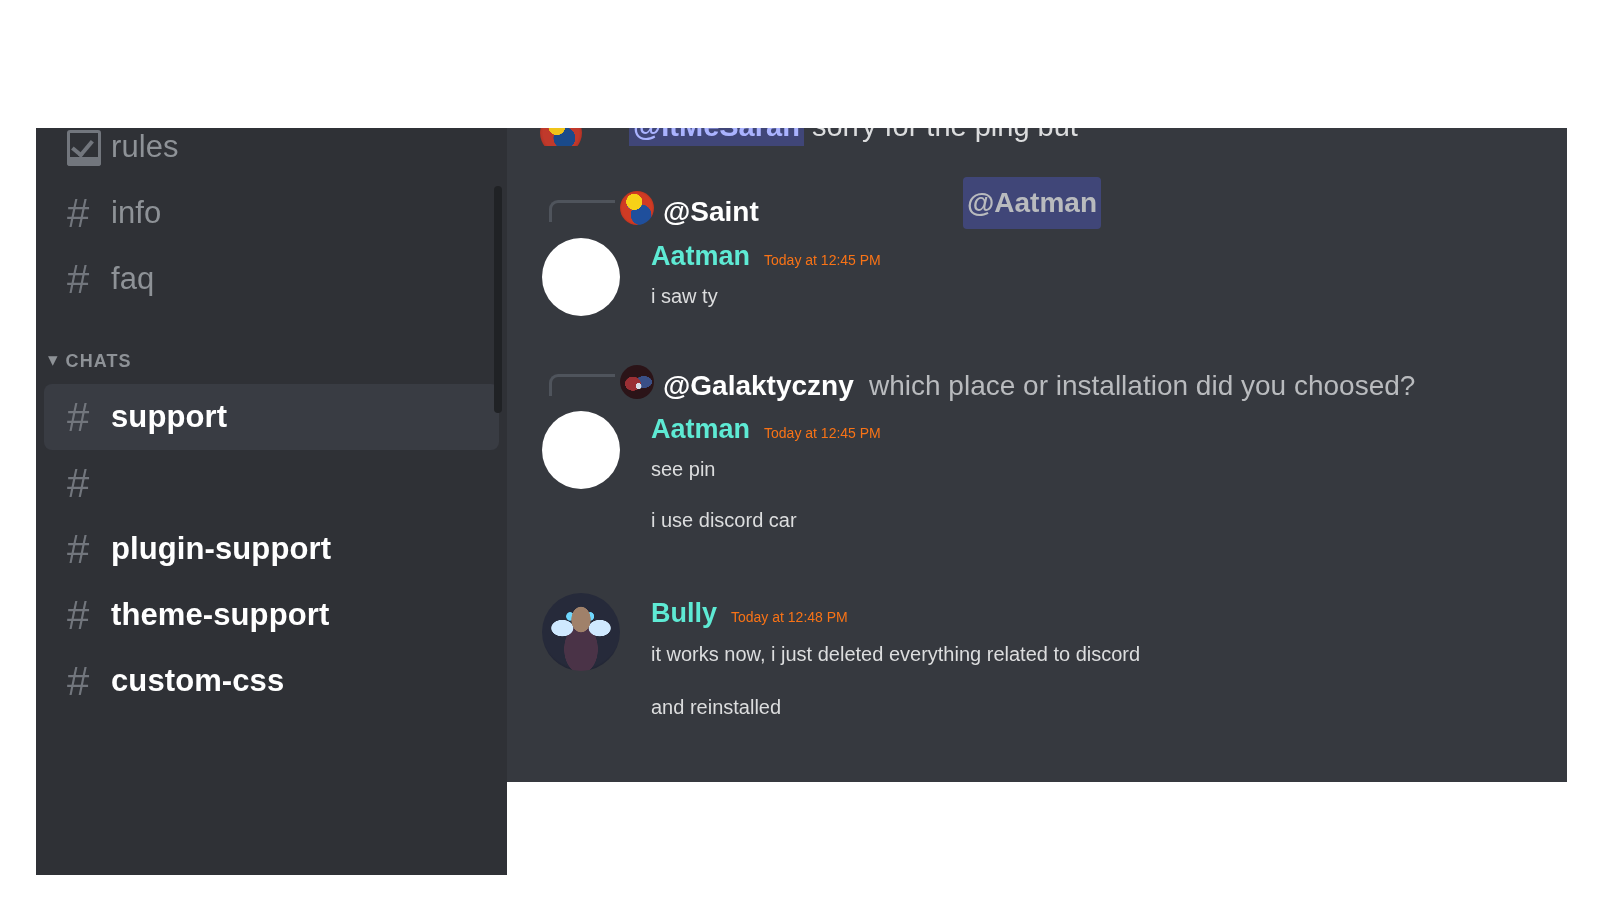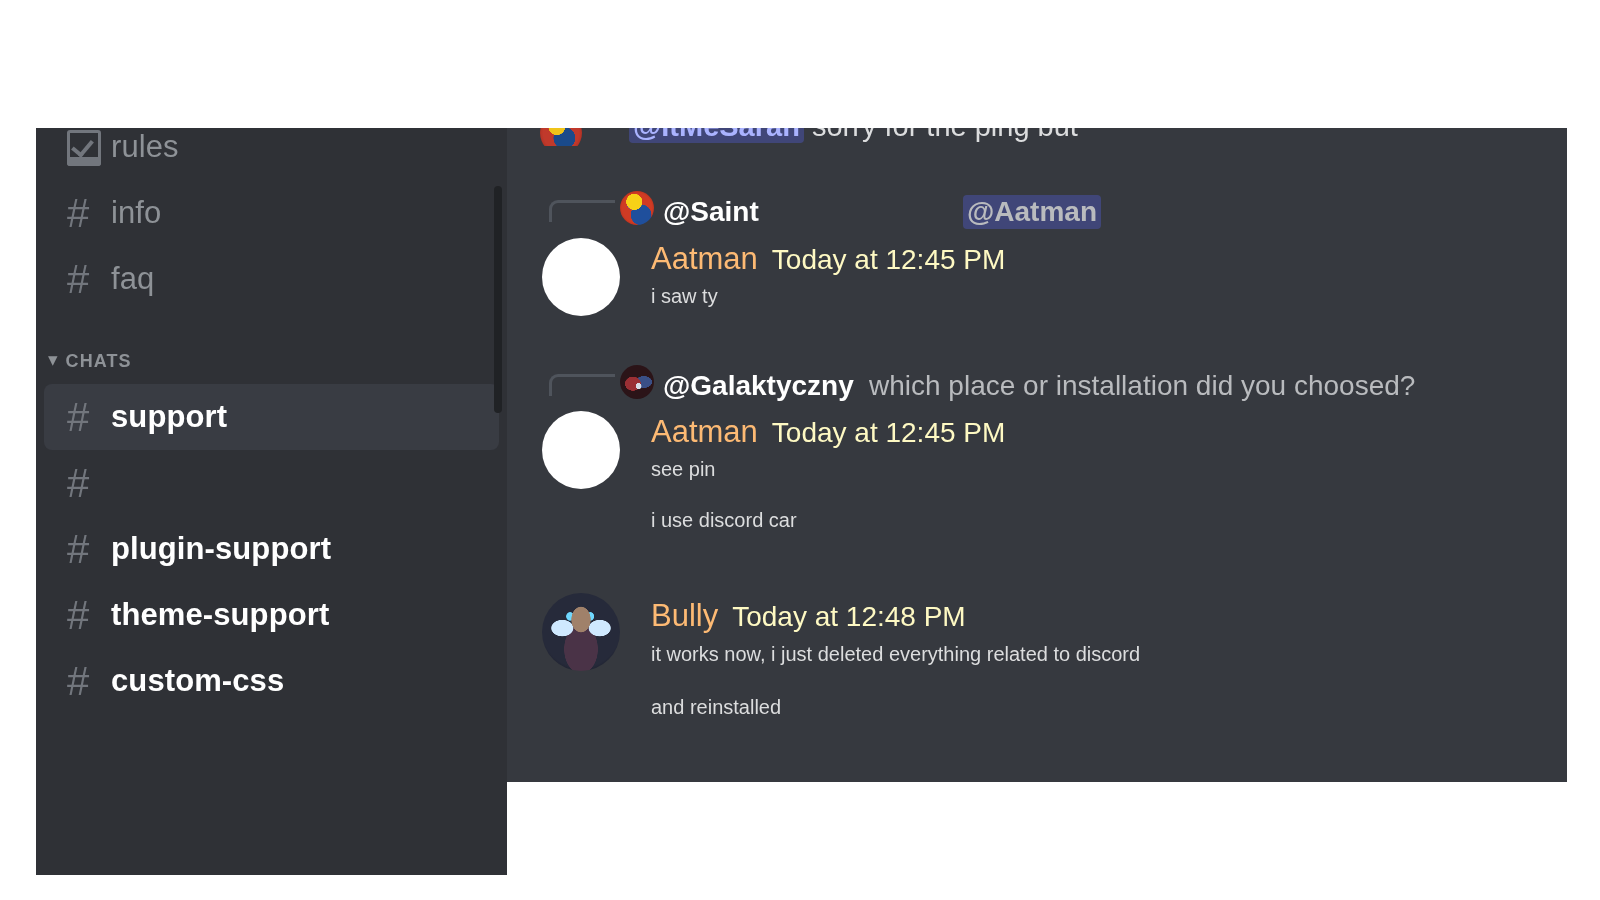--- a/index.html
+++ b/index.html
@@ -150,21 +150,21 @@
     position: absolute;
     left: 122px; top: -2px;
     font-size: 29px;
     line-height: 36px;
     white-space: nowrap;
   }
   .mention {
     background: rgba(88, 101, 242, 0.32);
     color: #aab3ff;
     border-radius: 4px;
-    padding: 1px 4px;
+    padding: 10px 4px;
     font-weight: 600;
   }
   .cut-body { color: #dcddde; }
 
   
   .reply-row {
     position: absolute;
     display: flex;
     align-items: flex-end;
     height: 38px;
@@ -233,27 +233,27 @@
       radial-gradient(circle at 50% 45%, #262a3a 0 68%, #0a0c14 100%);
   }
   .msg-header {
     position: absolute;
     left: 144px;
     display: flex;
     align-items: baseline;
     white-space: nowrap;
   }
   .msg-author {
-    font-size: 31px;
-    font-weight: 400;
-    color: #fdba74;
+    font-size: 27px;
+    font-weight: 700;
+    color: #5eead4;
   }
   .msg-time {
-    font-size: 28px;
-    color: #fef9c3;
+    font-size: 14px;
+    color: #f97316;
     margin-left: 14px;
   }
   .msg-line {
     position: absolute;
     left: 144px;
     font-size: 20px;
     color: #dcddde;
     white-space: nowrap;
   }
 </style>

